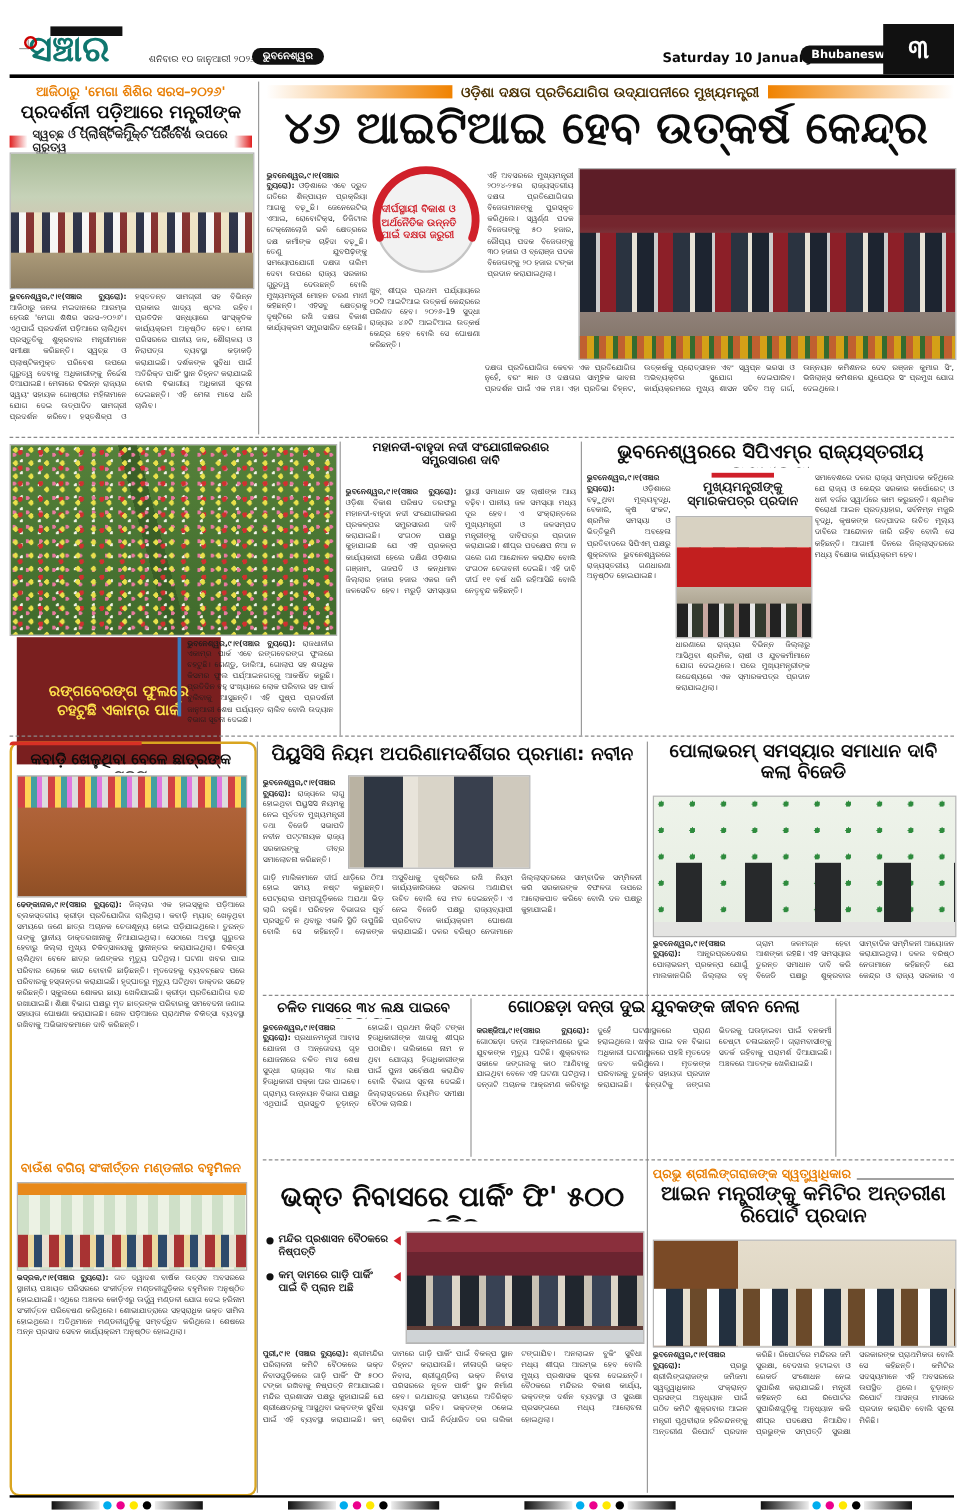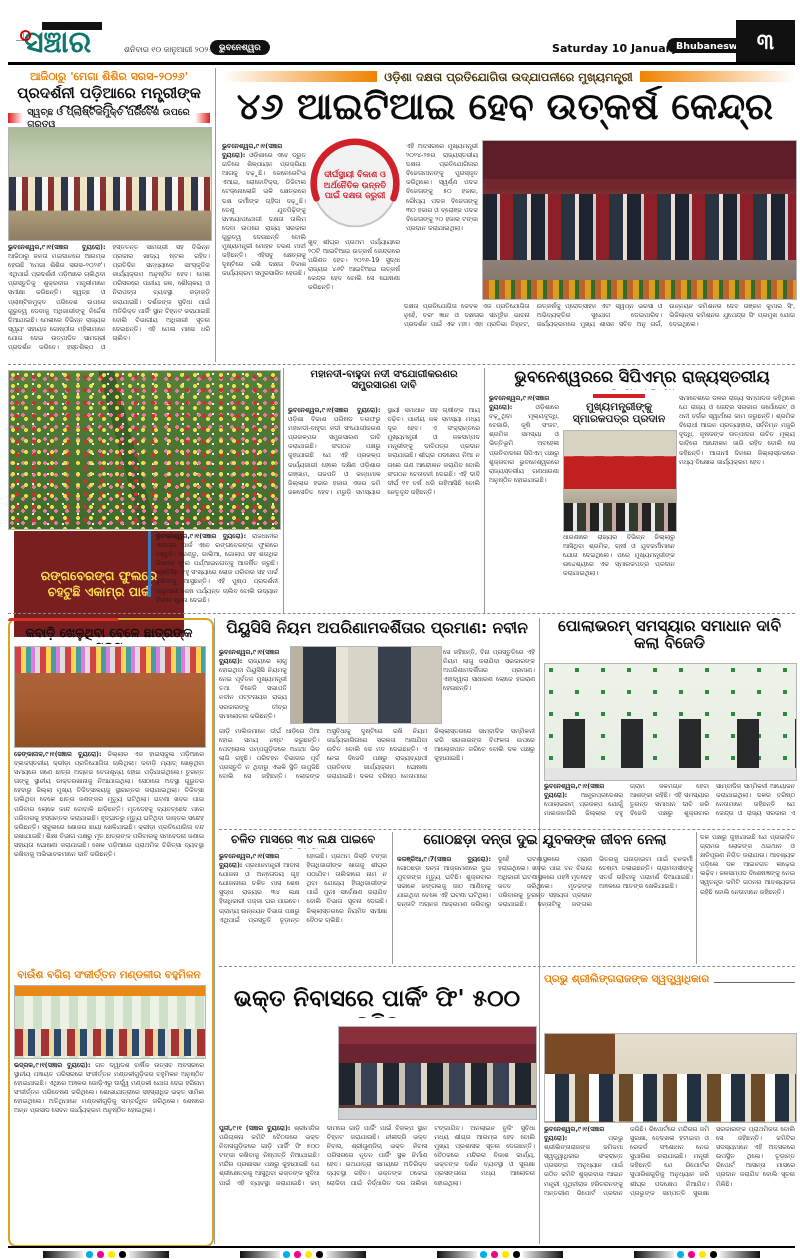--- a/index.html
+++ b/index.html
@@ -19,21 +19,21 @@
   .obarL{flex:1;height:11px;background:linear-gradient(90deg,rgba(240,130,0,0),#f08200);}
   .obarR{flex:1;height:11px;background:linear-gradient(90deg,#f08200,rgba(240,130,0,0));}
   .ktext{padding:0 7px;font-size:11.5px;font-weight:700;color:#4a3000;white-space:nowrap;}
   .rbarL{width:18px;height:10px;background:linear-gradient(90deg,#e02020,#fff);}
   .rbarR{width:18px;height:10px;background:linear-gradient(90deg,#fff,#e02020);}
   .pill{background:#111;color:#fff;border-radius:9px;padding:2px 9px;font-weight:700;}
   .capbox{background:#7a1f1f;color:#ffe34d;font-weight:700;text-align:center;
           display:flex;align-items:center;justify-content:center;line-height:1.25;}
   .circlewrap{border-radius:50%;}
   .ctext{position:absolute;inset:14px 10px;display:flex;align-items:center;justify-content:center;
-         text-align:center;color:#d0202a;font-weight:700;font-size:8.4px;line-height:1.3;}
+         color:#d0202a;font-weight:700;font-size:8.4px;line-height:1.3;}
   .bullet{display:flex;align-items:flex-start;margin-bottom:9px;}
   .bdot{width:6px;height:6px;border-radius:50%;background:#111;margin:3px 4px 0 0;flex:none;}
   .btxt{font-size:8.6px;font-weight:700;line-height:1.25;}
   .barrow{width:0;height:0;border-top:4px solid transparent;border-bottom:4px solid transparent;
           border-right:6px solid #d0202a;margin:2px 0 0 4px;flex:none;}
   .dashline{flex:1;border-top:1px solid #666;margin:7px 0 0 5px;}
   .insetbar{width:52px;height:4px;background:#d0202a;margin:0 auto 3px;}
   .regbar1{width:40px;height:7px;background:linear-gradient(90deg,#111,#eee);}
   .regbar2{width:40px;height:7px;background:linear-gradient(90deg,#eee,#111);}
   .regdot{width:7px;height:7px;border-radius:50%;margin:0 1px;flex:none;}
@@ -208,23 +208,20 @@
     <span>ଗତ ଦ୍ୱାଦଶ ବାର୍ଷିକ ଉତ୍ସବ ଅବସରରେ ସ୍ଥାନୀୟ ପଞ୍ଚାୟତ ପରିସରରେ ସଂକୀର୍ତ୍ତନ ମଣ୍ଡଳୀଗୁଡ଼ିକର ବହୁମିଳନ ଅନୁଷ୍ଠିତ ହୋଇଯାଇଛି। ଏଥିରେ ଅଞ୍ଚଳର କୋଡ଼ିଏରୁ ଊର୍ଦ୍ଧ୍ୱ ମଣ୍ଡଳୀ ଯୋଗ ଦେଇ ହରିନାମ ସଂକୀର୍ତ୍ତନ ପରିବେଷଣ କରିଥିଲେ। ଶୋଭାଯାତ୍ରାରେ ସହସ୍ରାଧିକ ଭକ୍ତ ସାମିଲ ହୋଇଥିଲେ। ଅତିଥିମାନେ ମଣ୍ଡଳୀଗୁଡ଼ିକୁ ସମ୍ବର୍ଦ୍ଧିତ କରିଥିଲେ। ଶେଷରେ ଅନ୍ନ ପ୍ରସାଦ ସେବନ କାର୍ଯ୍ୟକ୍ରମ ଅନୁଷ୍ଠିତ ହୋଇଥିଲା।</span>
   </div>
   <div class="abs vrule" style="left:214px;top:618px;height:626px;"></div>
 
   <div class="abs hl" style="left:219px;top:620px;width:316px;height:22px;font-size:15.5px;">ପିୟୁସିସି ନିୟମ ଅପରିଣାମଦର୍ଶିତାର ପ୍ରମାଣ: ନବୀନ</div>
   <div class="abs bodytext" style="left:219px;top:648px;width:68px;height:76px;">
     <b>ଭୁବନେଶ୍ୱର,୯।୧(ସଞ୍ଚାର ବ୍ୟୁରୋ):</b>
     <span>ରାଜ୍ୟରେ ଲାଗୁ ହୋଇଥିବା ପିୟୁସିସି ନିୟମକୁ ନେଇ ପୂର୍ବତନ ମୁଖ୍ୟମନ୍ତ୍ରୀ ତଥା ବିଜେଡି ସଭାପତି ନବୀନ ପଟ୍ଟନାୟକ ରାଜ୍ୟ ସରକାରଙ୍କୁ ତୀବ୍ର ସମାଲୋଚନା କରିଛନ୍ତି।</span>
   </div>
   <div class="abs photo ph-naveen" style="left:290px;top:646px;width:150px;height:76px;"></div>
-  <div class="abs bodytext" style="left:443px;top:648px;width:92px;height:76px;">
-    <span>ସେ କହିଛନ୍ତି, ବିନା ପ୍ରସ୍ତୁତିରେ ଏହି ନିୟମ ଲାଗୁ କରାଯିବା ସରକାରଙ୍କ ଅପରିଣାମଦର୍ଶିତାର ପ୍ରମାଣ। ଏହାଦ୍ୱାରା ସାଧାରଣ ଲୋକେ ହଇରାଣ ହେଉଛନ୍ତି।</span>
-  </div>
   <div class="abs bodytext c3" style="left:219px;top:727px;width:316px;height:98px;">
     <span>ଗାଡ଼ି ମାଲିକମାନେ ଦୀର୍ଘ ଧାଡ଼ିରେ ଠିଆ ହୋଇ ସମୟ ନଷ୍ଟ କରୁଛନ୍ତି। ପେଟ୍ରୋଲ ପମ୍ପଗୁଡ଼ିକରେ ଅଯଥା ଭିଡ଼ ଲାଗି ରହୁଛି। ପରିବହନ ବିଭାଗର ପୂର୍ବ ପ୍ରସ୍ତୁତି ନ ଥିବାରୁ ଏଭଳି ସ୍ଥିତି ଉପୁଜିଛି ବୋଲି ସେ କହିଛନ୍ତି। ଲୋକଙ୍କ ଅସୁବିଧାକୁ ଦୃଷ୍ଟିରେ ରଖି ନିୟମ କାର୍ଯ୍ୟକାରିତାରେ ସରଳତା ଅଣାଯିବା ଉଚିତ ବୋଲି ସେ ମତ ଦେଇଛନ୍ତି। ଏ ନେଇ ବିଜେଡି ପକ୍ଷରୁ ରାଜ୍ୟବ୍ୟାପୀ ପ୍ରତିବାଦ କାର୍ଯ୍ୟକ୍ରମ ଘୋଷଣା କରାଯାଇଛି। ଦଳର ବରିଷ୍ଠ ନେତାମାନେ ଜିଲ୍ଲାସ୍ତରରେ ସାମ୍ବାଦିକ ସମ୍ମିଳନୀ କରି ସରକାରଙ୍କ ବିଫଳତା ଉପରେ ଆଲୋକପାତ କରିବେ ବୋଲି ଦଳ ପକ୍ଷରୁ କୁହାଯାଇଛି।</span>
   </div>
   <div class="abs vrule" style="left:539px;top:618px;height:626px;"></div>
 
   <div class="abs hl" style="left:544px;top:618px;width:251px;height:42px;font-size:15.5px;">ପୋଲାଭରମ୍ ସମସ୍ୟାର ସମାଧାନ ଦାବି କଲା ବିଜେଡି</div>
   <div class="abs photo ph-bjd" style="left:544px;top:663px;width:251px;height:116px;"></div>
   <div class="abs bodytext c3" style="left:544px;top:782px;width:251px;height:44px;">
     <b>ଭୁବନେଶ୍ୱର,୯।୧(ସଞ୍ଚାର ବ୍ୟୁରୋ):</b>
     <span>ଆନ୍ଧ୍ରପ୍ରଦେଶର ପୋଲାଭରମ୍ ପ୍ରକଳ୍ପ ଯୋଗୁଁ ମାଲକାନଗିରି ଜିଲ୍ଲାର ବହୁ ଗ୍ରାମ ଜଳମଗ୍ନ ହେବା ଆଶଙ୍କା ରହିଛି। ଏହି ସମସ୍ୟାର ତୁରନ୍ତ ସମାଧାନ ଦାବି କରି ବିଜେଡି ପକ୍ଷରୁ ଶୁକ୍ରବାର ସାମ୍ବାଦିକ ସମ୍ମିଳନୀ ଆୟୋଜନ କରାଯାଇଥିଲା। ଦଳର ବରିଷ୍ଠ ନେତାମାନେ କହିଛନ୍ତି ଯେ କେନ୍ଦ୍ର ଓ ରାଜ୍ୟ ସରକାର ଏ ପ୍ରସଙ୍ଗରେ ନୀରବ ରହିଛନ୍ତି। ଆଦିବାସୀ ଅଧ୍ୟୁଷିତ ଅଞ୍ଚଳର ଲୋକଙ୍କ ଜୀବନ ଜୀବିକା ବିପନ୍ନ ହେବାକୁ ବସିଛି। ଓଡ଼ିଶାର ସ୍ୱାର୍ଥ ରକ୍ଷା ପାଇଁ ରାଜ୍ୟ ସରକାର ସୁପ୍ରିମକୋର୍ଟରେ ଦୃଢ଼ ଯୁକ୍ତି ଉପସ୍ଥାପନ କରନ୍ତୁ ବୋଲି ଦାବି କରାଯାଇଛି। ୨୦୨୪ ନିର୍ବାଚନ ପରେ କେନ୍ଦ୍ର ସରକାର ପ୍ରକଳ୍ପକୁ ତ୍ୱରାନ୍ୱିତ କରୁଥିବାରୁ ପ୍ରଭାବିତ ଅଞ୍ଚଳର ସର୍ବେକ୍ଷଣ ତୁରନ୍ତ କରାଯାଉ ବୋଲି ଦଳ ଦାବି କରିଛି। ଏ ନେଇ ରାଷ୍ଟ୍ରପତିଙ୍କୁ ସ୍ମାରକପତ୍ର ଦିଆଯିବ ବୋଲି ସୂଚନା ମିଳିଛି। ଆଗାମୀ ଦିନରେ ମାଲକାନଗିରିରେ ଗଣଶୁଣାଣି କରାଯିବ ବୋଲି ନେତାମାନେ ଘୋଷଣା କରିଛନ୍ତି। ଜିଲ୍ଲାପାଳଙ୍କ ଜରିଆରେ ମୁଖ୍ୟମନ୍ତ୍ରୀଙ୍କୁ ଦାବିପତ୍ର ପ୍ରଦାନ କରାଯାଇଛି।</span>
@@ -233,40 +230,50 @@
 
   <div class="abs hl" style="left:219px;top:833px;width:168px;height:16px;font-size:11.5px;">ଚଳିତ ମାସରେ ୩୪ ଲକ୍ଷ ପାଇବେ ପକ୍କା ଘର</div>
   <div class="abs bodytext c2" style="left:219px;top:852px;width:168px;height:110px;">
     <b>ଭୁବନେଶ୍ୱର,୯।୧(ସଞ୍ଚାର ବ୍ୟୁରୋ):</b>
     <span>ପ୍ରଧାନମନ୍ତ୍ରୀ ଆବାସ ଯୋଜନା ଓ ଅନ୍ତୋଦୟ ଗୃହ ଯୋଜନାରେ ଚଳିତ ମାସ ଶେଷ ସୁଦ୍ଧା ରାଜ୍ୟର ୩୪ ଲକ୍ଷ ହିତାଧିକାରୀ ପକ୍କା ଘର ପାଇବେ। ଗ୍ରାମ୍ୟ ଉନ୍ନୟନ ବିଭାଗ ପକ୍ଷରୁ ଏଥିପାଇଁ ପ୍ରସ୍ତୁତି ଚୂଡ଼ାନ୍ତ ହୋଇଛି। ପ୍ରଥମ କିସ୍ତି ଟଙ୍କା ହିତାଧିକାରୀଙ୍କ ଖାତାକୁ ଶୀଘ୍ର ପଠାଯିବ। ତାଲିକାରେ ନାମ ନ ଥିବା ଯୋଗ୍ୟ ହିତାଧିକାରୀଙ୍କ ପାଇଁ ପୁନଃ ସର୍ବେକ୍ଷଣ କରାଯିବ ବୋଲି ବିଭାଗ ସୂଚନା ଦେଇଛି। ଜିଲ୍ଲାସ୍ତରରେ ନିୟମିତ ସମୀକ୍ଷା ବୈଠକ ଚାଲିଛି।</span>
   </div>
   <div class="abs vrule" style="left:392px;top:832px;height:132px;"></div>
 
   <div class="abs hl" style="left:397px;top:832px;width:296px;height:20px;font-size:14px;">ଗୋଠଛଡ଼ା ଦନ୍ତା ଦୁଇ ଯୁବକଙ୍କ ଜୀବନ ନେଲା</div>
   <div class="abs bodytext c3" style="left:397px;top:855px;width:296px;height:108px;">
-    <b>କରଞ୍ଜିଆ,୯।7(ସଞ୍ଚାର ବ୍ୟୁରୋ):</b>
+    <b>କରଞ୍ଜିଆ,୯।୧(ସଞ୍ଚାର ବ୍ୟୁରୋ):</b>
     <span>ଗୋଠଛଡ଼ା ଦନ୍ତା ଆକ୍ରମଣରେ ଦୁଇ ଯୁବକଙ୍କ ମୃତ୍ୟୁ ଘଟିଛି। ଶୁକ୍ରବାର ସକାଳେ ଜଙ୍ଗଲକୁ କାଠ ଆଣିବାକୁ ଯାଇଥିବା ବେଳେ ଏହି ଘଟଣା ଘଟିଥିଲା। ଦନ୍ତାଟି ଅଚାନକ ଆକ୍ରମଣ କରିବାରୁ ଦୁହେଁ ଘଟଣାସ୍ଥଳରେ ପ୍ରାଣ ହରାଇଥିଲେ। ଖବର ପାଇ ବନ ବିଭାଗ ଅଧିକାରୀ ଘଟଣାସ୍ଥଳରେ ପହଞ୍ଚି ମୃତଦେହ ଜବତ କରିଥିଲେ। ମୃତକଙ୍କ ପରିବାରକୁ ତୁରନ୍ତ ସହାୟତା ପ୍ରଦାନ କରାଯାଇଛି। ଦନ୍ତାଟିକୁ ଜଙ୍ଗଲ ଭିତରକୁ ଘଉଡ଼ାଇବା ପାଇଁ ବନକର୍ମୀ ଚେଷ୍ଟା ଚଳାଇଛନ୍ତି। ଗ୍ରାମବାସୀଙ୍କୁ ସତର୍କ ରହିବାକୁ ପରାମର୍ଶ ଦିଆଯାଇଛି। ଅଞ୍ଚଳରେ ଆତଙ୍କ ଖେଳିଯାଇଛି।</span>
   </div>
   <div class="abs vrule" style="left:696px;top:832px;height:132px;"></div>
-  <div class="abs bodytext" style="left:700px;top:833px;width:95px;height:130px;">
-    <span>ଦଳ ପକ୍ଷରୁ କୁହାଯାଇଛି ଯେ ପ୍ରଭାବିତ ଗ୍ରାମର ଲୋକଙ୍କ ଥଇଥାନ ଓ କ୍ଷତିପୂରଣ ନିଶ୍ଚିତ କରାଯାଉ। ଆବଶ୍ୟକ ପଡ଼ିଲେ ଦଳ ଆଇନଗତ ଲଢ଼େଇ ଲଢ଼ିବ। ଜଳସମ୍ପଦ ବିଶେଷଜ୍ଞଙ୍କୁ ନେଇ ସ୍ୱତନ୍ତ୍ର କମିଟି ଗଠନର ଆବଶ୍ୟକତା ରହିଛି ବୋଲି ନେତାମାନେ କହିଛନ୍ତି।</span>
-  </div>
   <div class="abs hdash" style="left:219px;top:966px;width:576px;"></div>
 
   <div class="abs hl" style="left:219px;top:986px;width:316px;height:32px;font-size:23px;">ଭକ୍ତ ନିବାସରେ ପାର୍କିଂ ଫି' ୫୦୦ ରହିବ</div>
+  <div class="abs" style="left:222px;top:1028px;width:112px;height:90px;">
+    <div class="bullet">
+      <span class="bdot"></span>
+      <span class="btxt">ମନ୍ଦିର ପ୍ରଶାସନ ବୈଠକରେ ନିଷ୍ପତ୍ତି</span>
+      <span class="barrow"></span>
+    </div>
+    <div class="bullet">
+      <span class="bdot"></span>
+      <span class="btxt">କମ୍ ଦାମରେ ଗାଡ଼ି ପାର୍କିଂ ପାଇଁ ବି ପ୍ଲାନ ଅଛି</span>
+      <span class="barrow"></span>
+    </div>
+  </div>
   <div class="abs photo ph-puri" style="left:338px;top:1026px;width:197px;height:92px;"></div>
   <div class="abs bodytext c3" style="left:219px;top:1124px;width:316px;height:118px;">
     <b>ପୁରୀ,୯।୧ (ସଞ୍ଚାର ବ୍ୟୁରୋ):</b>
     <span>ଶ୍ରୀମନ୍ଦିର ପରିଚାଳନା କମିଟି ବୈଠକରେ ଭକ୍ତ ନିବାସଗୁଡ଼ିକରେ ଗାଡ଼ି ପାର୍କିଂ ଫି ୫୦୦ ଟଙ୍କା ରଖିବାକୁ ନିଷ୍ପତ୍ତି ନିଆଯାଇଛି। ମନ୍ଦିର ପ୍ରଶାସନ ପକ୍ଷରୁ କୁହାଯାଇଛି ଯେ ଶ୍ରୀକ୍ଷେତ୍ରକୁ ଆସୁଥିବା ଭକ୍ତଙ୍କ ସୁବିଧା ପାଇଁ ଏହି ବ୍ୟବସ୍ଥା କରାଯାଇଛି। କମ୍ ଦାମରେ ଗାଡ଼ି ପାର୍କିଂ ପାଇଁ ବିକଳ୍ପ ସ୍ଥାନ ଚିହ୍ନଟ କରାଯାଉଛି। ନୀଳାଦ୍ରି ଭକ୍ତ ନିବାସ, ଶ୍ରୀଗୁଣ୍ଡିଚା ଭକ୍ତ ନିବାସ ପରିସରରେ ନୂତନ ପାର୍କିଂ ସ୍ଥଳ ନିର୍ମାଣ ହେବ। ରଥଯାତ୍ରା ସମୟରେ ଅତିରିକ୍ତ ବ୍ୟବସ୍ଥା ରହିବ। ଭକ୍ତଙ୍କ ଠକେଇ ରୋକିବା ପାଇଁ ନିର୍ଦ୍ଧାରିତ ଦର ତାଲିକା ଟଙ୍ଗାଯିବ। ଅନଲାଇନ ବୁକିଂ ସୁବିଧା ମଧ୍ୟ ଶୀଘ୍ର ଆରମ୍ଭ ହେବ ବୋଲି ମୁଖ୍ୟ ପ୍ରଶାସକ ସୂଚନା ଦେଇଛନ୍ତି। ବୈଠକରେ ମନ୍ଦିରର ବିକାଶ କାର୍ଯ୍ୟ, ଭକ୍ତଙ୍କ ଦର୍ଶନ ବ୍ୟବସ୍ଥା ଓ ସୁରକ୍ଷା ପ୍ରସଙ୍ଗରେ ମଧ୍ୟ ଆଲୋଚନା ହୋଇଥିଲା।</span>
   </div>
 
   <div class="abs krow" style="left:544px;top:972px;width:251px;height:13px;">
     <span style="font-size:10.5px;font-weight:700;color:#e87e04;white-space:nowrap;">ପ୍ରଭୁ ଶ୍ରୀଲିଙ୍ଗରାଜଙ୍କ ସ୍ୱତ୍ତ୍ୱାଧିକାର</span>
     <span class="dashline"></span>
   </div>
+  <div class="abs hl" style="left:544px;top:986px;width:251px;height:44px;font-size:16.5px;">ଆଇନ ମନ୍ତ୍ରୀଙ୍କୁ କମିଟିର ଅନ୍ତରୀଣ ରିପୋର୍ଟ ପ୍ରଦାନ</div>
   <div class="abs photo ph-report" style="left:544px;top:1033px;width:251px;height:88px;"></div>
   <div class="abs bodytext c3" style="left:544px;top:1125px;width:251px;height:117px;">
     <b>ଭୁବନେଶ୍ୱର,୯।୧(ସଞ୍ଚାର ବ୍ୟୁରୋ):</b>
     <span>ପ୍ରଭୁ ଶ୍ରୀଲିଙ୍ଗରାଜଙ୍କ ଜମିଜମା ସ୍ୱତ୍ତ୍ୱାଧିକାର ସଂକ୍ରାନ୍ତ ପ୍ରସଙ୍ଗ ଅନୁଧ୍ୟାନ ପାଇଁ ଗଠିତ କମିଟି ଶୁକ୍ରବାର ଆଇନ ମନ୍ତ୍ରୀ ପୃଥିବୀରାଜ ହରିଚନ୍ଦନଙ୍କୁ ଅନ୍ତରୀଣ ରିପୋର୍ଟ ପ୍ରଦାନ କରିଛି। ରିପୋର୍ଟରେ ମନ୍ଦିରର ଜମି ସୁରକ୍ଷା, ବେଦଖଲ ହଟାଇବା ଓ ରେକର୍ଡ ସଂଶୋଧନ ନେଇ ସୁପାରିଶ କରାଯାଇଛି। ମନ୍ତ୍ରୀ କହିଛନ୍ତି ଯେ ରିପୋର୍ଟର ସୁପାରିଶଗୁଡ଼ିକୁ ଅନୁଧ୍ୟାନ କରି ଶୀଘ୍ର ପଦକ୍ଷେପ ନିଆଯିବ। ପ୍ରଭୁଙ୍କ ସମ୍ପତ୍ତି ସୁରକ୍ଷା ସରକାରଙ୍କ ପ୍ରାଥମିକତା ବୋଲି ସେ କହିଛନ୍ତି। କମିଟିର ସଦସ୍ୟମାନେ ଏହି ଅବସରରେ ଉପସ୍ଥିତ ଥିଲେ। ଚୂଡ଼ାନ୍ତ ରିପୋର୍ଟ ଆସନ୍ତା ମାସରେ ପ୍ରଦାନ କରାଯିବ ବୋଲି ସୂଚନା ମିଳିଛି।</span>
   </div>
 
   <div class="abs" style="left:8px;top:1246px;width:787px;height:2px;background:#000;"></div>
   <div class="abs" style="left:8px;top:1250px;width:787px;height:8px;display:flex;justify-content:space-around;align-items:center;">
     <div class="reggroup">
       <span class="regbar1"></span>

